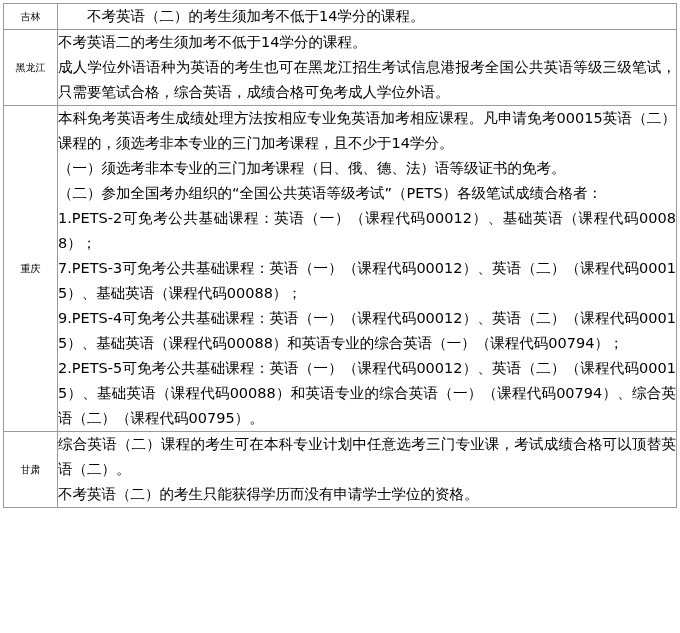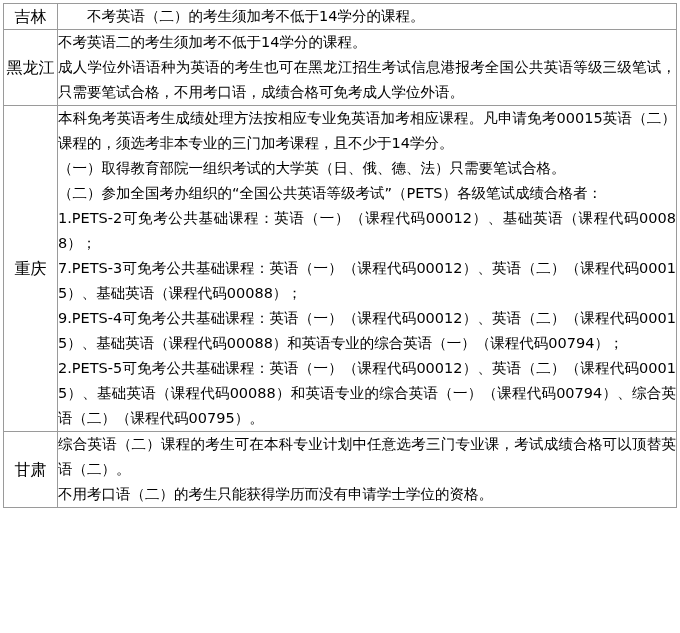--- a/index.html
+++ b/index.html
@@ -25,21 +25,21 @@
   }
   table.policy-table td {
     border: 1px solid #9a9a9a;
     vertical-align: middle;
     padding: 0;
   }
   td.region-cell {
     width: 54px;
     text-align: center;
     vertical-align: middle;
-    font-size: 16px;
+    font-size: 10px;
     line-height: 25px;
     letter-spacing: 0px;
     padding: 4px 10px;
     box-sizing: border-box;
     margin-left: 9px;
   }
   td.region-cell .region-text {
     display: block;
     width: 100%;
     word-break: break-all;
@@ -77,44 +77,44 @@
           <p class="para first-indent">不考英语（二）的考生须加考不低于14学分的课程。</p>
         </td>
       </tr>
 
       <tr>
         <td class="region-cell">
           <span class="region-text">黑龙江</span>
         </td>
         <td class="content-cell">
           <p class="para">不考英语二的考生须加考不低于14学分的课程。</p>
-          <p class="para">成人学位外语语种为英语的考生也可在黑龙江招生考试信息港报考全国公共英语等级三级笔试，只需要笔试合格，不用考口语，成绩合格可免考成人学位外语。</p>
+          <p class="para">成人学位外语语种为英语的考生也可在黑龙江招生考试信息港报考全国公共英语等级三级笔试，只需要笔试合格，综合英语，成绩合格可免考成人学位外语。</p>
         </td>
       </tr>
 
       <tr>
         <td class="region-cell">
           <span class="region-text">重庆</span>
         </td>
         <td class="content-cell">
           <p class="para">本科免考英语考生成绩处理方法按相应专业免英语加考相应课程。凡申请免考00015英语（二）课程的，须选考非本专业的三门加考课程，且不少于14学分。</p>
-          <p class="para">（一）取得教育部院一组织考试的大学英（日、俄、德、法）只需要笔试合格。</p>
+          <p class="para">（一）须选考非本专业的三门加考课程（日、俄、德、法）语等级证书的免考。</p>
           <p class="para">（二）参加全国考办组织的“全国公共英语等级考试”（PETS）各级笔试成绩合格者：</p>
           <p class="para">1.PETS-2可免考公共基础课程：英语（一）（课程代码00012）、基础英语（课程代码00088）；</p>
           <p class="para">7.PETS-3可免考公共基础课程：英语（一）（课程代码00012）、英语（二）（课程代码00015）、基础英语（课程代码00088）；</p>
           <p class="para">9.PETS-4可免考公共基础课程：英语（一）（课程代码00012）、英语（二）（课程代码00015）、基础英语（课程代码00088）和英语专业的综合英语（一）（课程代码00794）；</p>
           <p class="para">2.PETS-5可免考公共基础课程：英语（一）（课程代码00012）、英语（二）（课程代码00015）、基础英语（课程代码00088）和英语专业的综合英语（一）（课程代码00794）、综合英语（二）（课程代码00795）。</p>
         </td>
       </tr>
 
       <tr>
         <td class="region-cell">
           <span class="region-text">甘肃</span>
         </td>
         <td class="content-cell">
           <p class="para">综合英语（二）课程的考生可在本科专业计划中任意选考三门专业课，考试成绩合格可以顶替英语（二）。</p>
-          <p class="para">不用考口语（二）的考生只能获得学历而没有申请学士学位的资格。</p>
+          <p class="para">不考英语（二）的考生只能获得学历而没有申请学士学位的资格。</p>
         </td>
       </tr>
 
     </tbody>
   </table>
 </div>
 
 </body></html>

